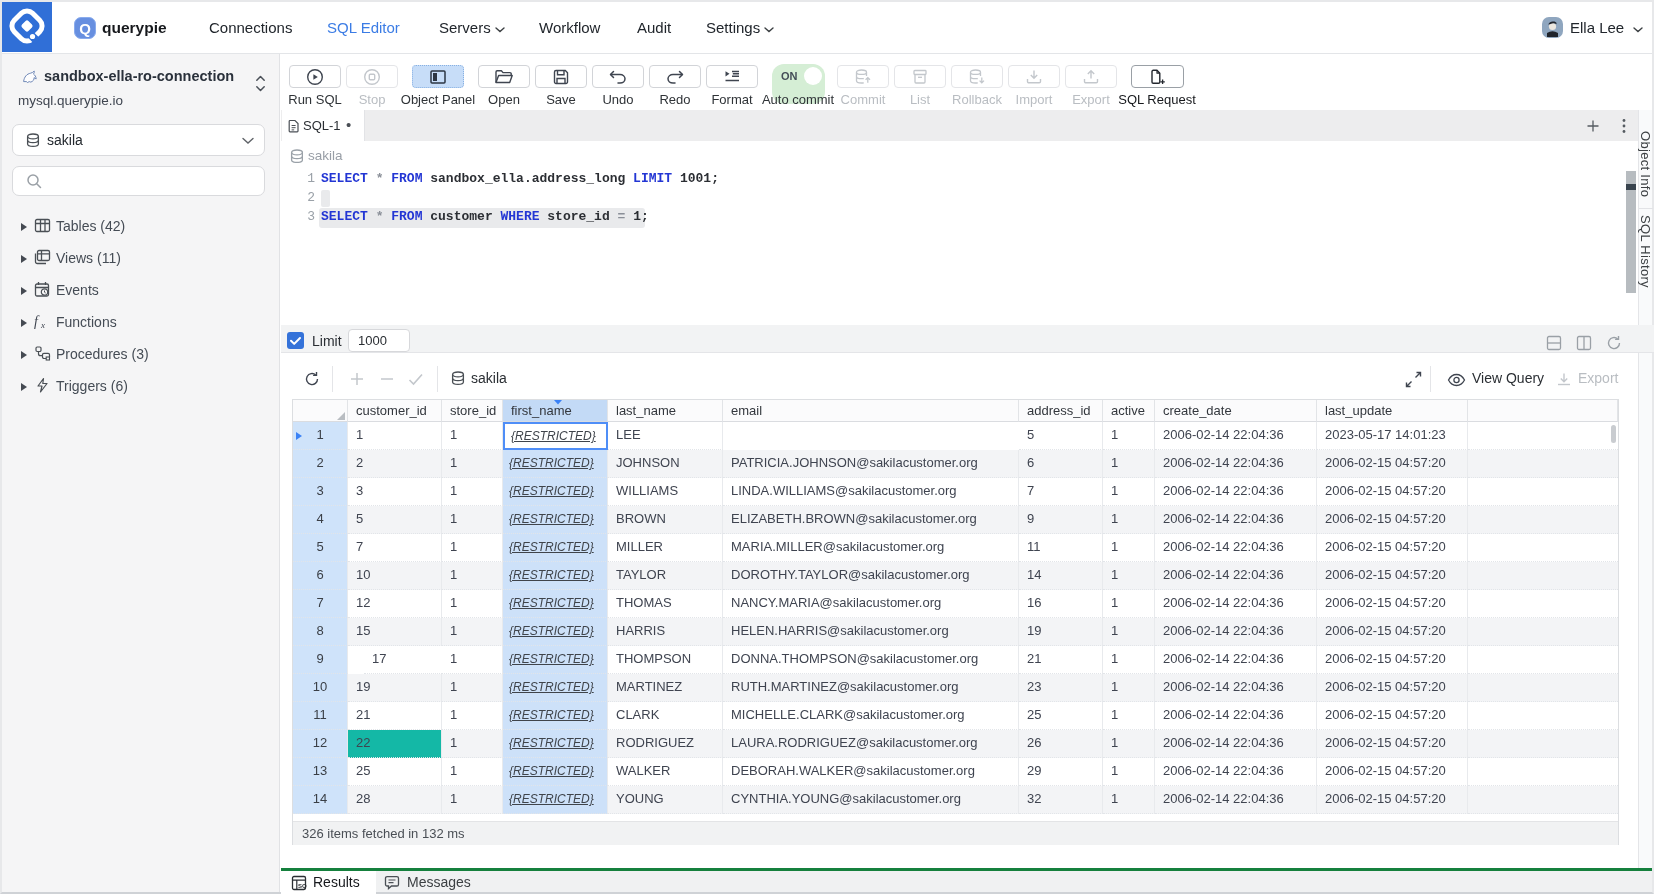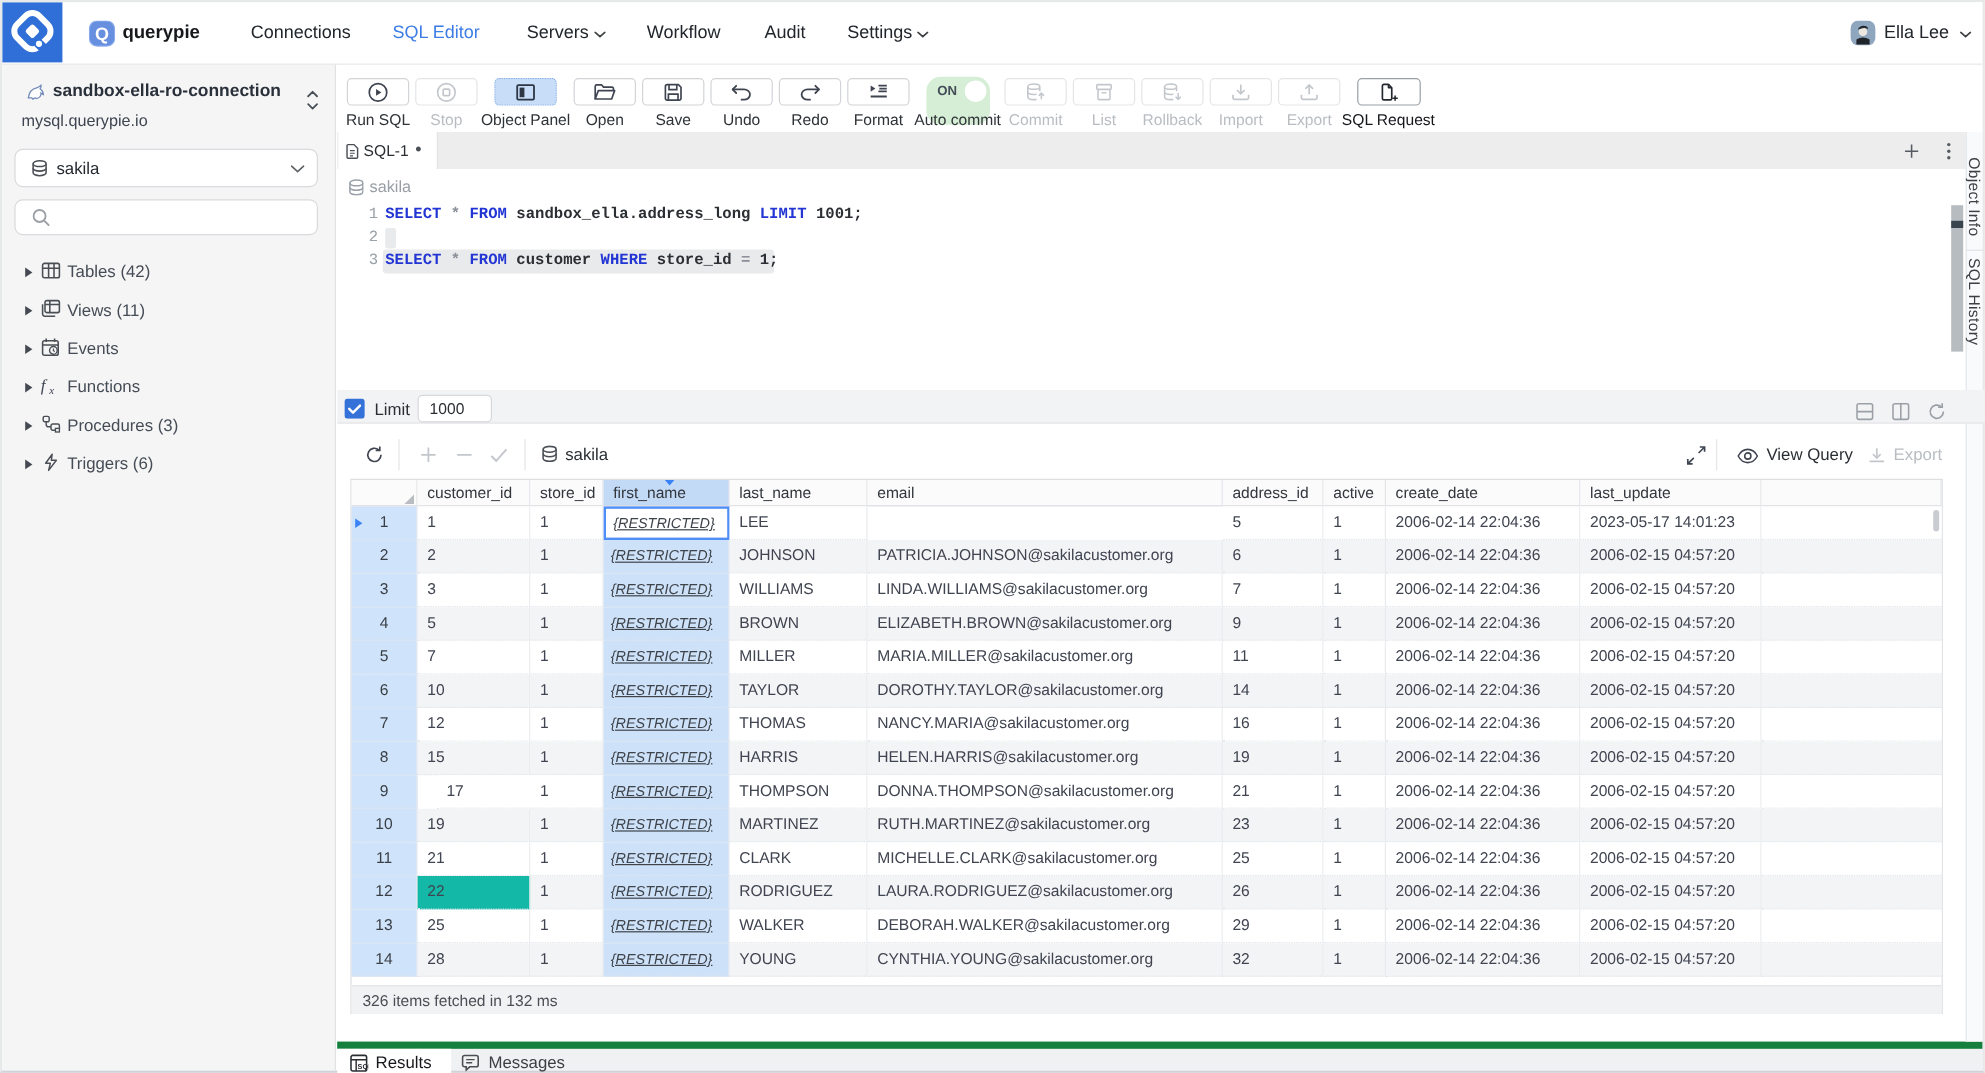--- a/index.html
+++ b/index.html
@@ -39,21 +39,21 @@
 
 .resbar{position:absolute;left:279px;top:352px;width:1358px;height:45px;background:#fff;}
 
 .grid{position:absolute;left:290px;top:397px;width:1327px;height:446px;background:#fff;border:1px solid #dcdee1;}
 .hcell{position:absolute;top:0;height:22px;background:#fbfbfc;border-right:1px solid #e2e4e7;border-bottom:1px solid #dadce0;font-size:13px;color:#33373d;line-height:21px;padding-left:8px;white-space:nowrap;overflow:hidden;}
 .cell{position:absolute;height:28px;border-right:1px solid #e8eaed;border-bottom:1px dotted #e2e5e9;font-size:13px;color:#3f4450;line-height:26px;padding-left:8px;white-space:nowrap;overflow:hidden;}
 .rn{background:#cfe3fa;text-align:center;padding-left:0;color:#3a3f46;}
 .fn{background:#cde1f9;color:#3f444b;font-style:italic;text-decoration:underline;font-size:12px;padding-left:6px;}
 .gridfoot{position:absolute;left:0px;top:421px;width:1325px;height:24px;background:#f1f2f3;border-top:1px solid #e3e4e6;font-size:13px;color:#4a4f55;line-height:23px;padding-left:9px;}
 
-.btabs{position:absolute;left:279px;top:866px;width:1371px;height:24px;background:#f0f1f2;border-top:6px solid #15803d;}
+.btabs{position:absolute;left:279px;top:866px;width:1371px;height:24px;background:#f0f1f2;border-top:3px solid #15803d;}
 
 .rstrip{position:absolute;left:1636px;top:108px;width:14px;height:758px;background:#f9fafb;border-left:1px solid #e4e5e8;z-index:1;}
 .vtext{position:absolute;left:0px;width:14px;writing-mode:vertical-rl;font-size:13px;color:#3c4043;letter-spacing:0.3px;}
 svg{display:block;}
 </style></head><body>
 <div class="page">
 
 <div class="navbar">
 <div class="logo-sq">
         <svg class="abs" style="left:0;top:0" width="50" height="50" viewBox="0 0 50 50" fill="none">

